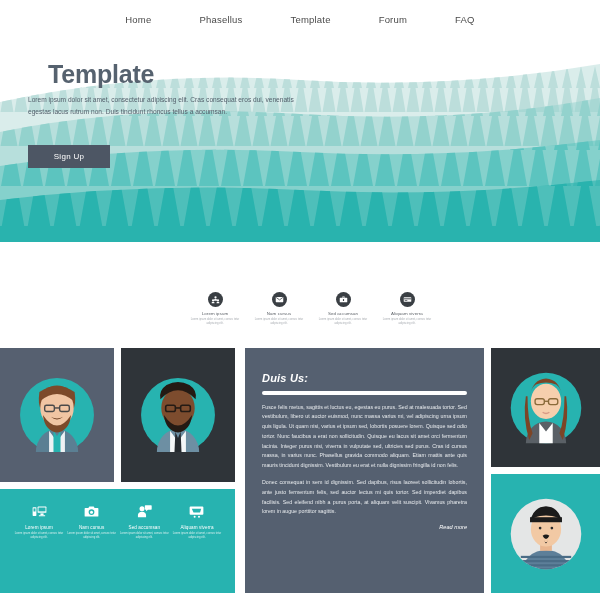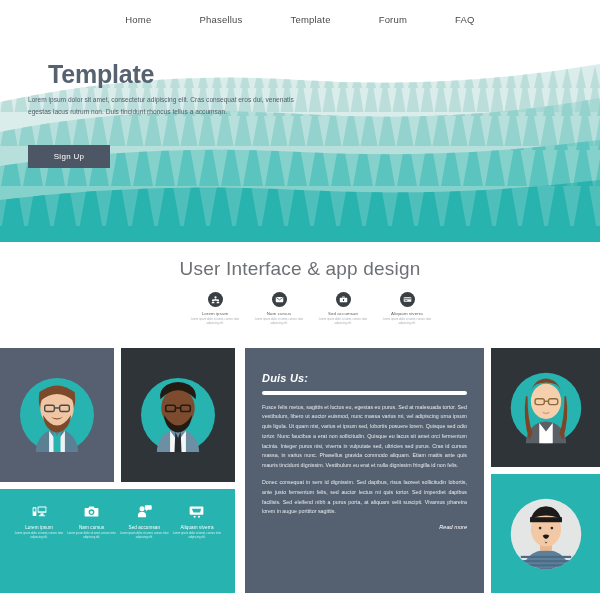--- a/index.html
+++ b/index.html
@@ -153,21 +153,20 @@
       <rect x="0" y="202" width="600" height="6" fill="#ffffff"></rect>
     </svg>
 
     <div class="hero-copy">
       <div class="h-title2">Template</div>
       <p class="h-para">Lorem ipsum dolor sit amet, consectetur adipiscing elit. Cras consequat eros dui, venenatis egestas lacus rutrum non. Duis tincidunt rhoncus tellus a accumsan.</p>
       <button class="signup">Sign Up</button>
     </div>
   </section>
 
-  <h2 class="sec-title">User Interface &amp; app design</h2>
 
   <div class="feat-row">
 
     <div class="feat">
       <div class="feat-circle">
         <svg viewBox="0 0 24 24">
             <circle cx="12" cy="6" r="3"></circle>
             <circle cx="5.5" cy="14" r="3"></circle>
             <circle cx="18.5" cy="14" r="3"></circle>
             <path d="M12 10c-2.5 0-4 1.6-4 3.4V15h8v-1.6C16 11.6 14.5 10 12 10z"></path>

